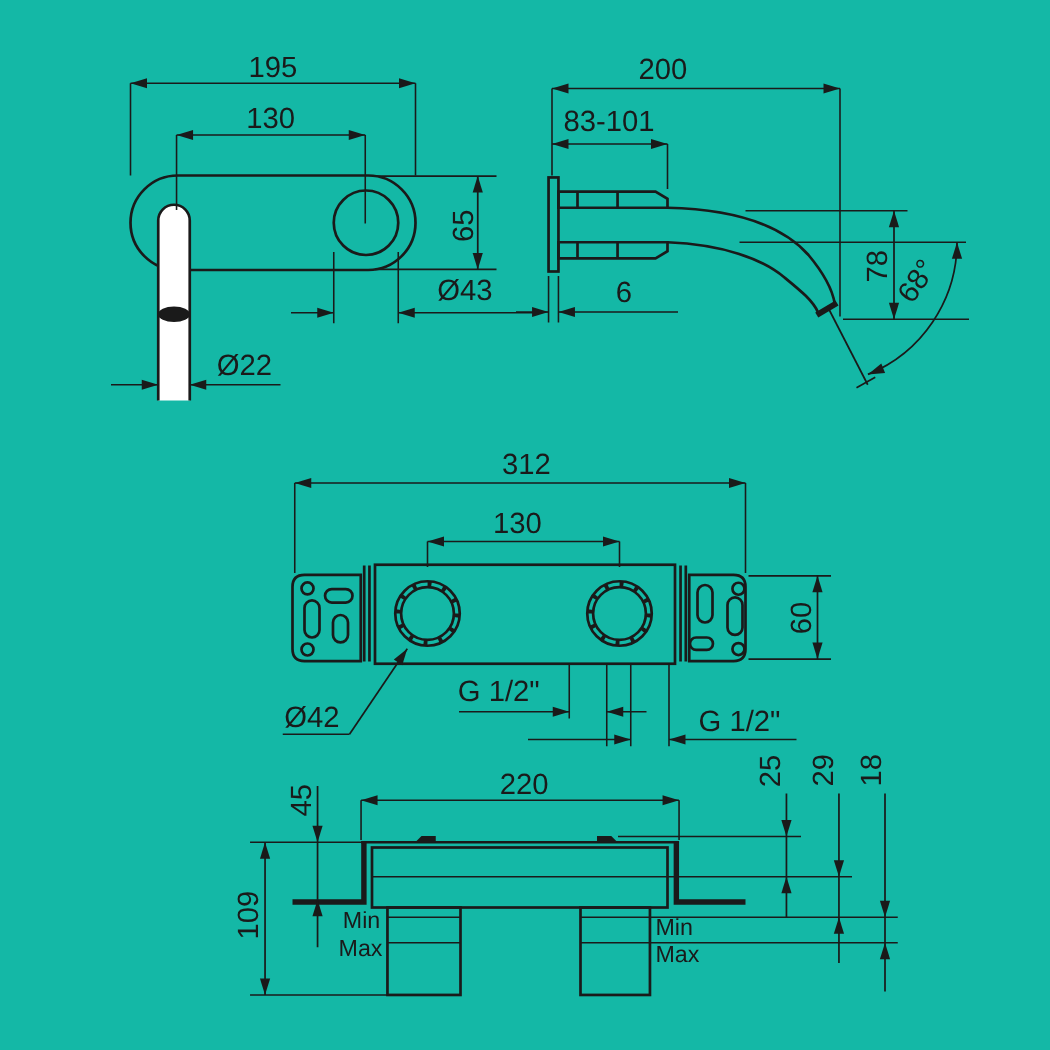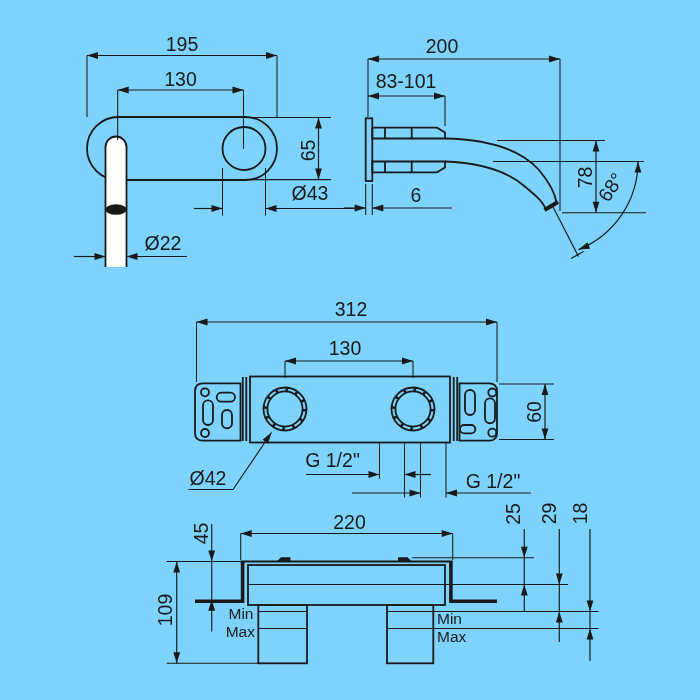--- a/index.html
+++ b/index.html
@@ -1,16 +1,16 @@
 <!DOCTYPE html>
 <html><head>
 <meta charset="utf-8">
 <style>
   html,body{margin:0;padding:0;background:#ffffff;}
-  .page{width:700px;height:700px;background:#7dd3fc;position:relative;overflow:hidden;}
+  .page{width:700px;height:700px;background:#14b8a6;position:relative;overflow:hidden;}
   svg{display:block;}
   text{font-family:"Liberation Sans","DejaVu Sans",sans-serif;fill:#1a1a1a;}
   .dim-txt{font-size:19.5px;}
   .mm-txt{font-size:15.5px;}
   .obj{stroke:#1a1a1a;fill:none;stroke-width:1.8;}
   .obj-thick{stroke:#1a1a1a;fill:none;stroke-width:3.6;}
   .obj-fill{stroke:#1a1a1a;fill:#ffffff;stroke-width:1.8;}
   .dim{stroke:#1a1a1a;fill:none;stroke-width:1.15;}
   .ext{stroke:#1a1a1a;fill:none;stroke-width:1.05;}
   .solid{fill:#1a1a1a;stroke:none;}

